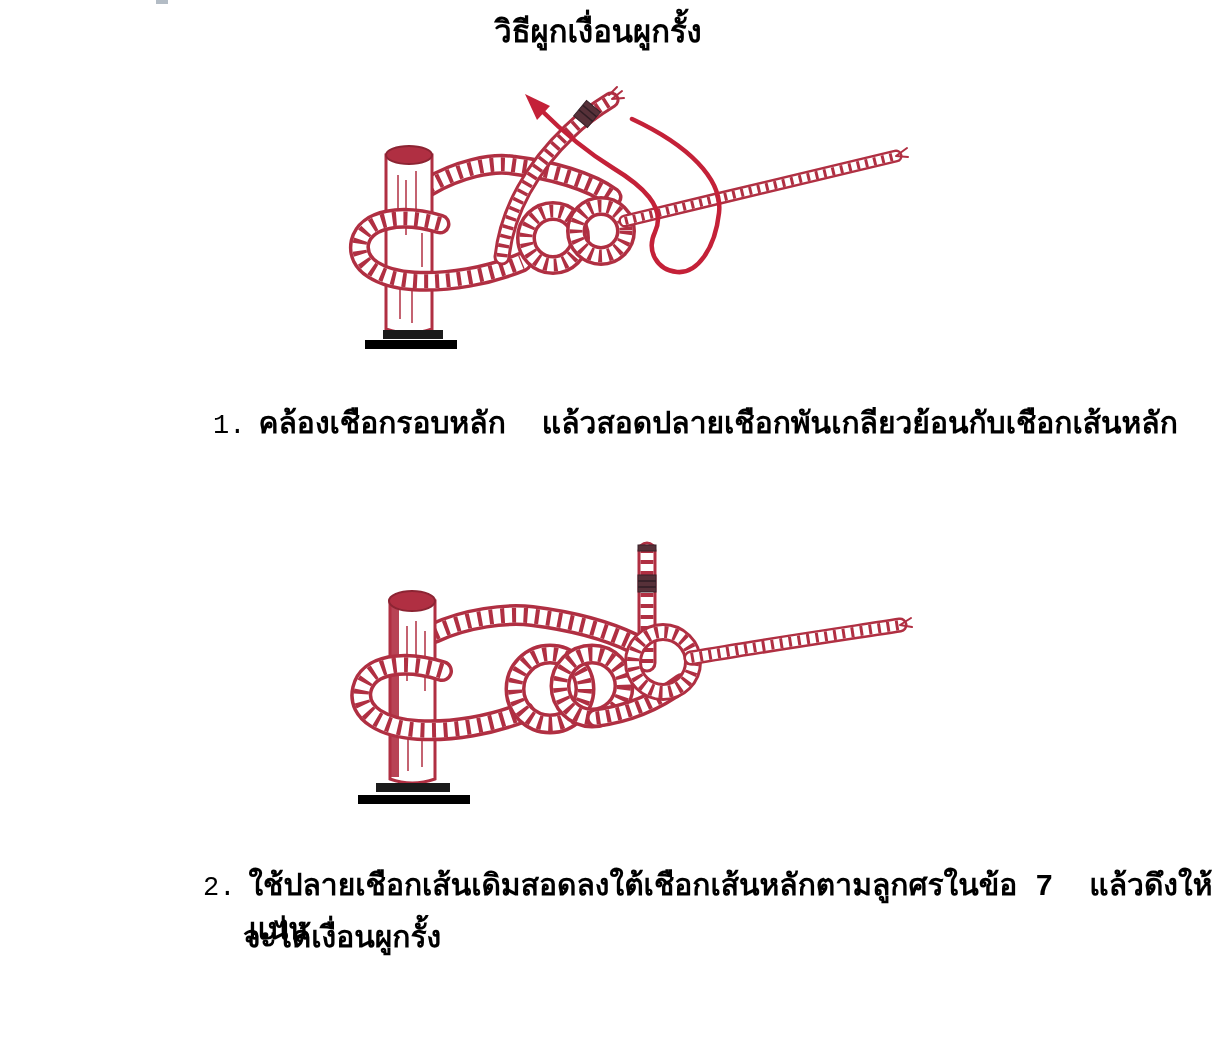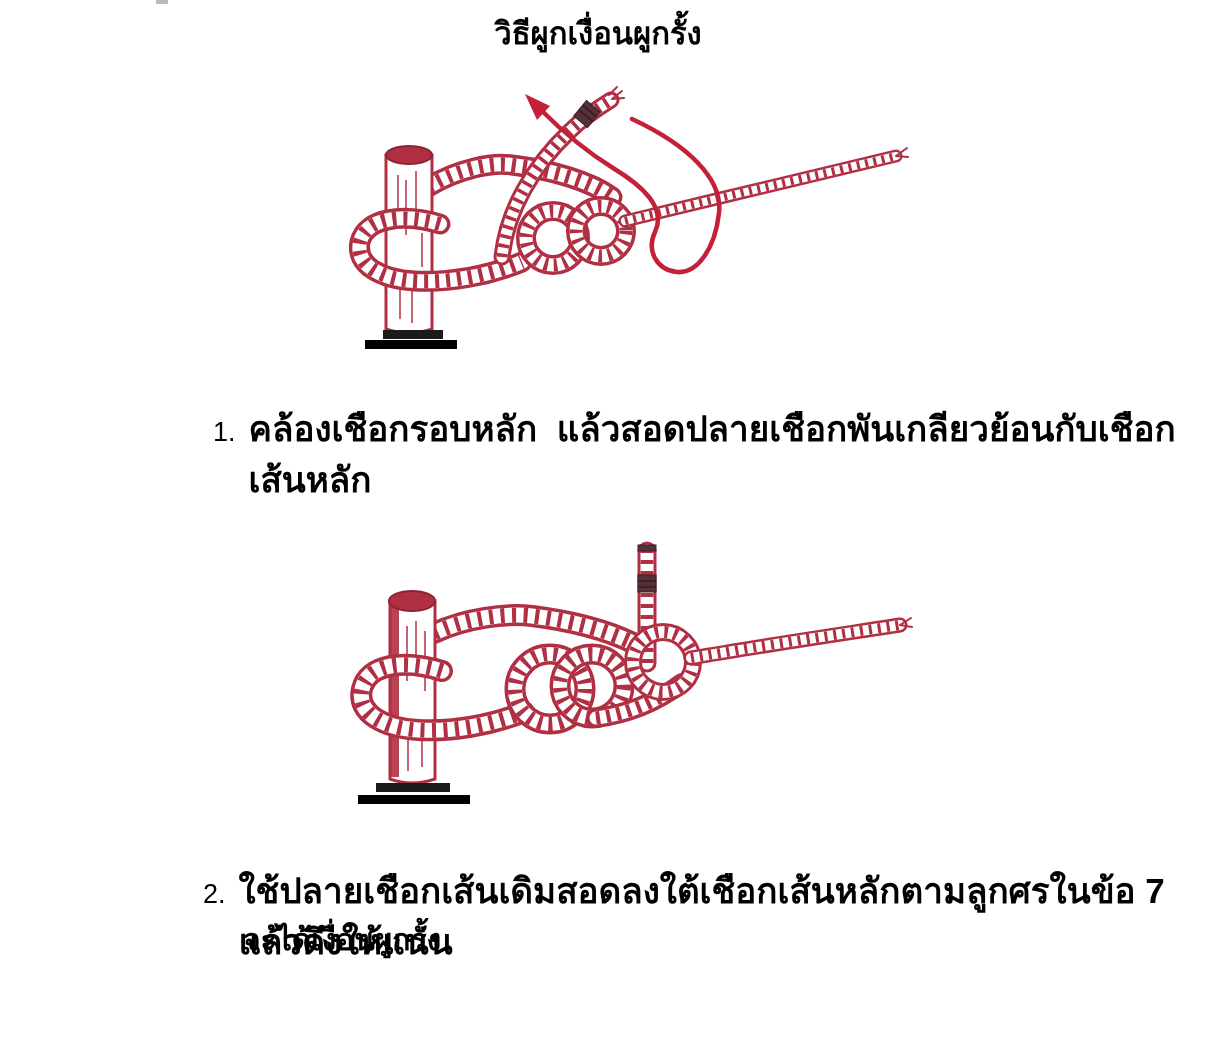--- a/index.html
+++ b/index.html
@@ -1,33 +1,33 @@
 <!DOCTYPE html>
 <html style="--page_bg: #ffffff; --text: #000000; --rope: #b02f42; --arrow: #c42138; --band: #573139;"><head>
 <meta charset="utf-8">
 <style>
   html,body { margin:0; padding:0; background:#fff; }
   .page {
     position:relative; width:1222px; height:1048px;
     background:var(--page_bg,#ffffff);
-    font-family:Liberation Sans, sans-serif;
+    font-family:Liberation Mono, monospace;
     color:var(--text,#000); overflow:hidden;
   }
   .page-title {
     position:absolute; top:12px; left:0; width:1196px;
     text-align:center; font-size:31px; font-weight:bold; line-height:1.4;
   }
   .figure { position:absolute; width:580px; height:285px; }
   .fig1 { left:340px; top:83px; }
   .fig2 { left:340px; top:531px; }
   .step { position:absolute; display:flex; align-items:baseline; }
   .step1 { left:213px; top:404px; }
   .step2 { left:203px; top:866px; }
   .step-number { font-size:27px; font-weight:normal; flex:0 0 auto; }
-  .step-text { font-size:35px; font-weight:bold; margin-left:13px; white-space:pre-wrap; line-height:1.45; }
+  .step-text { font-size:30px; font-weight:bold; margin-left:13px; white-space:pre-wrap; line-height:1.45; }
   .step-cont { position:absolute; left:243px; top:918px; font-size:30px; font-weight:bold; white-space:pre-wrap; line-height:1.45; }
   .artifact { position:absolute; left:156px; top:0; width:12px; height:4px;
     background:#9aa6b2; opacity:.75; }
   
   .ro { fill:none; stroke:var(--rope,#b02f42); stroke-linecap:round; }
   .ri { fill:none; stroke:#ffffff; stroke-linecap:round; }
   .rb { fill:none; stroke:var(--rope,#b02f42); stroke-linecap:butt; }
   .post-body { fill:#ffffff; stroke:var(--rope,#b02f42); stroke-width:3; }
   .post-top { fill:var(--rope,#b02f42); stroke:#8c2433; stroke-width:2; }
   .grain { fill:none; stroke:var(--rope,#b02f42); stroke-width:2; opacity:.75; }

